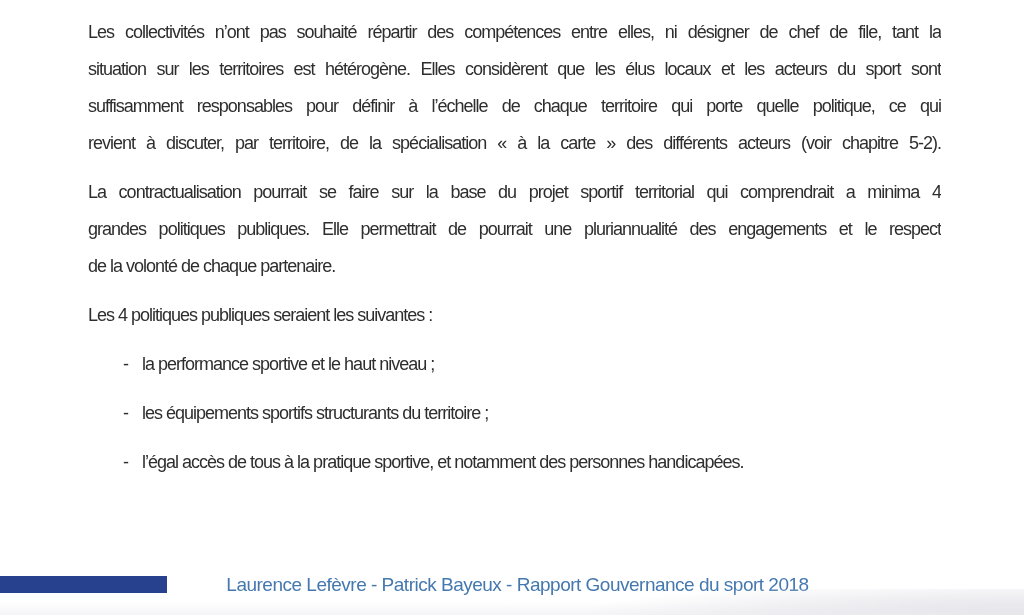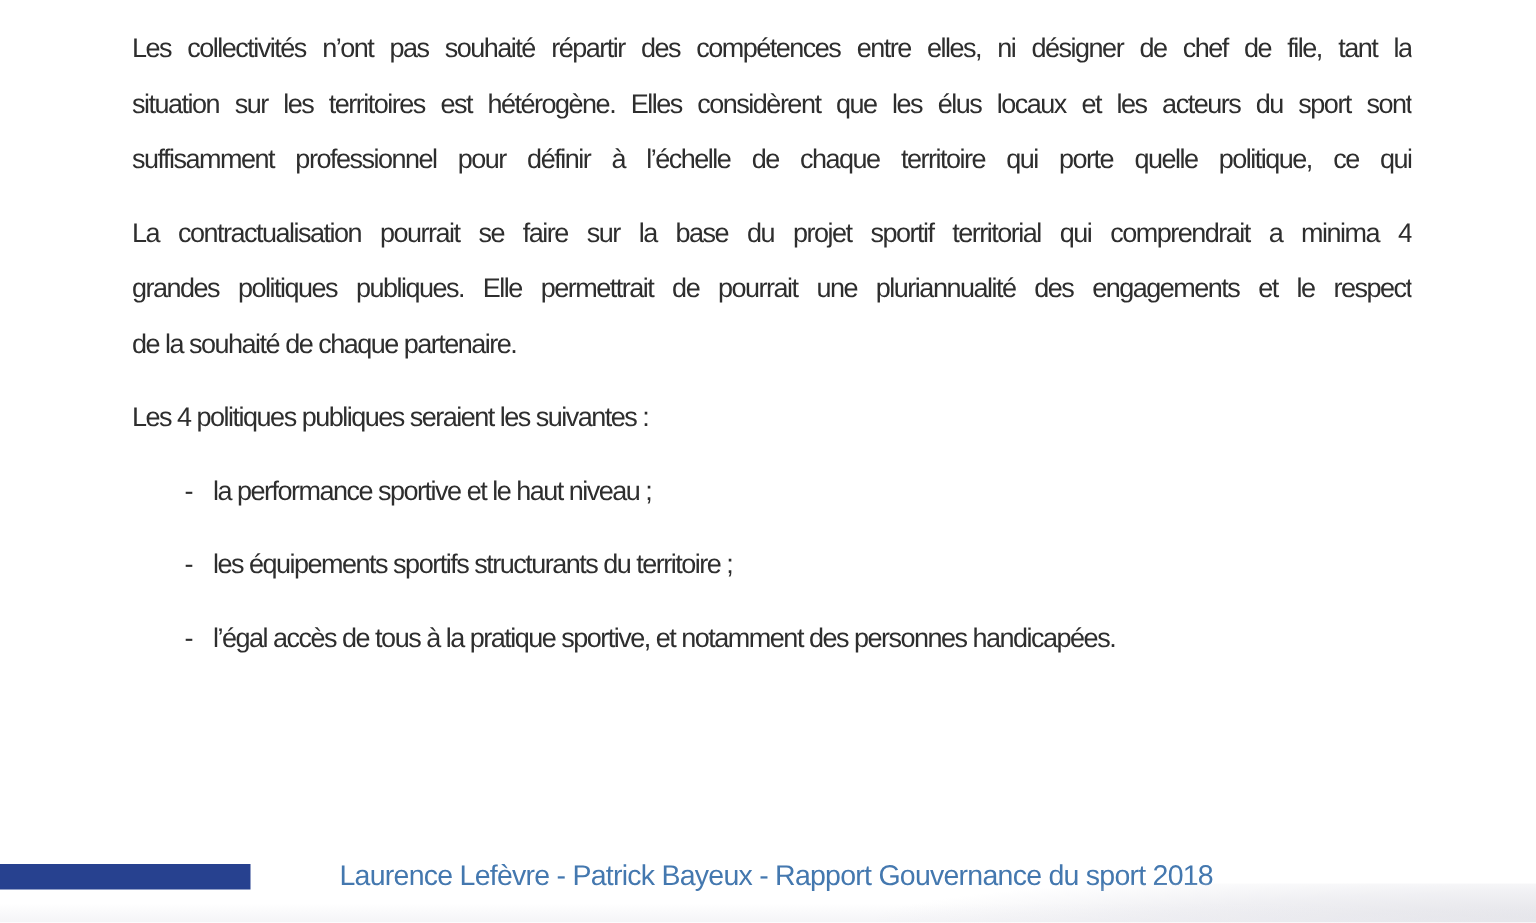--- a/index.html
+++ b/index.html
@@ -101,26 +101,27 @@
 </head>
 <body>
 
 <div class="page">
 
   <div class="text-block" style="color: rgb(46, 46, 46);">
     <div id="paragraphs-host">
         <div class="para">
           <div class="line jline">Les collectivités n’ont pas souhaité répartir des compétences entre elles, ni désigner de chef de file, tant la</div>
           <div class="line jline">situation sur les territoires est hétérogène. Elles considèrent que les élus locaux et les acteurs du sport sont</div>
-          <div class="line jline">suffisamment professionnel pour définir à l’échelle de chaque territoire qui porte quelle politique, ce qui</div>
+          <div class="line jline">suffisamment responsables pour définir à l’échelle de chaque territoire qui porte quelle politique, ce qui</div>
+          <div class="line jline">revient à discuter, par territoire, de la spécialisation « à la carte » des différents acteurs (voir chapitre 5-2).</div>
         </div>
         <div class="para">
           <div class="line jline">La contractualisation pourrait se faire sur la base du projet sportif territorial qui comprendrait a minima 4</div>
           <div class="line jline">grandes politiques publiques. Elle permettrait de pourrait une pluriannualité des engagements et le respect</div>
-          <div class="line lline">de la souhaité de chaque partenaire.</div>
+          <div class="line lline">de la volonté de chaque partenaire.</div>
         </div>
       </div>
 
     <div class="list-intro">Les 4 politiques publiques seraient les suivantes :</div>
 
     <div class="bullet-list" id="list-host">
         <div class="bullet-item"><span class="dash">-</span><span>la performance sportive et le haut niveau ;</span></div>
         <div class="bullet-item"><span class="dash">-</span><span>les équipements sportifs structurants du territoire ;</span></div>
         <div class="bullet-item"><span class="dash">-</span><span>l’égal accès de tous à la pratique sportive, et notamment des personnes handicapées.</span></div>
       </div>

